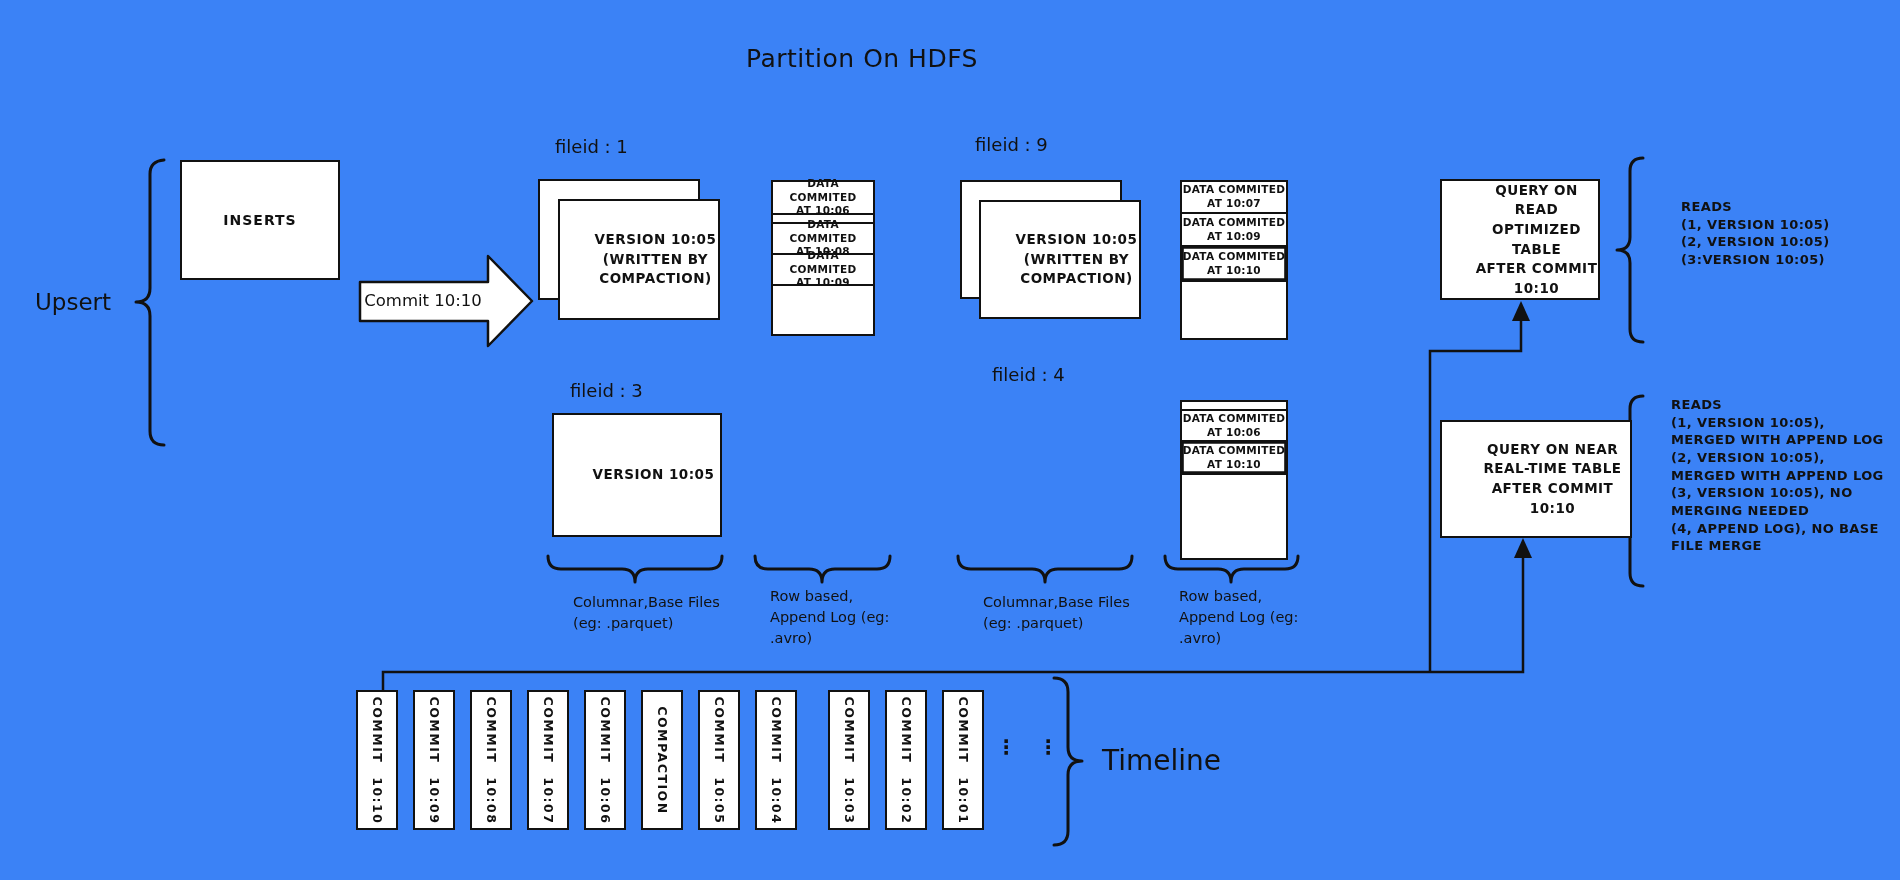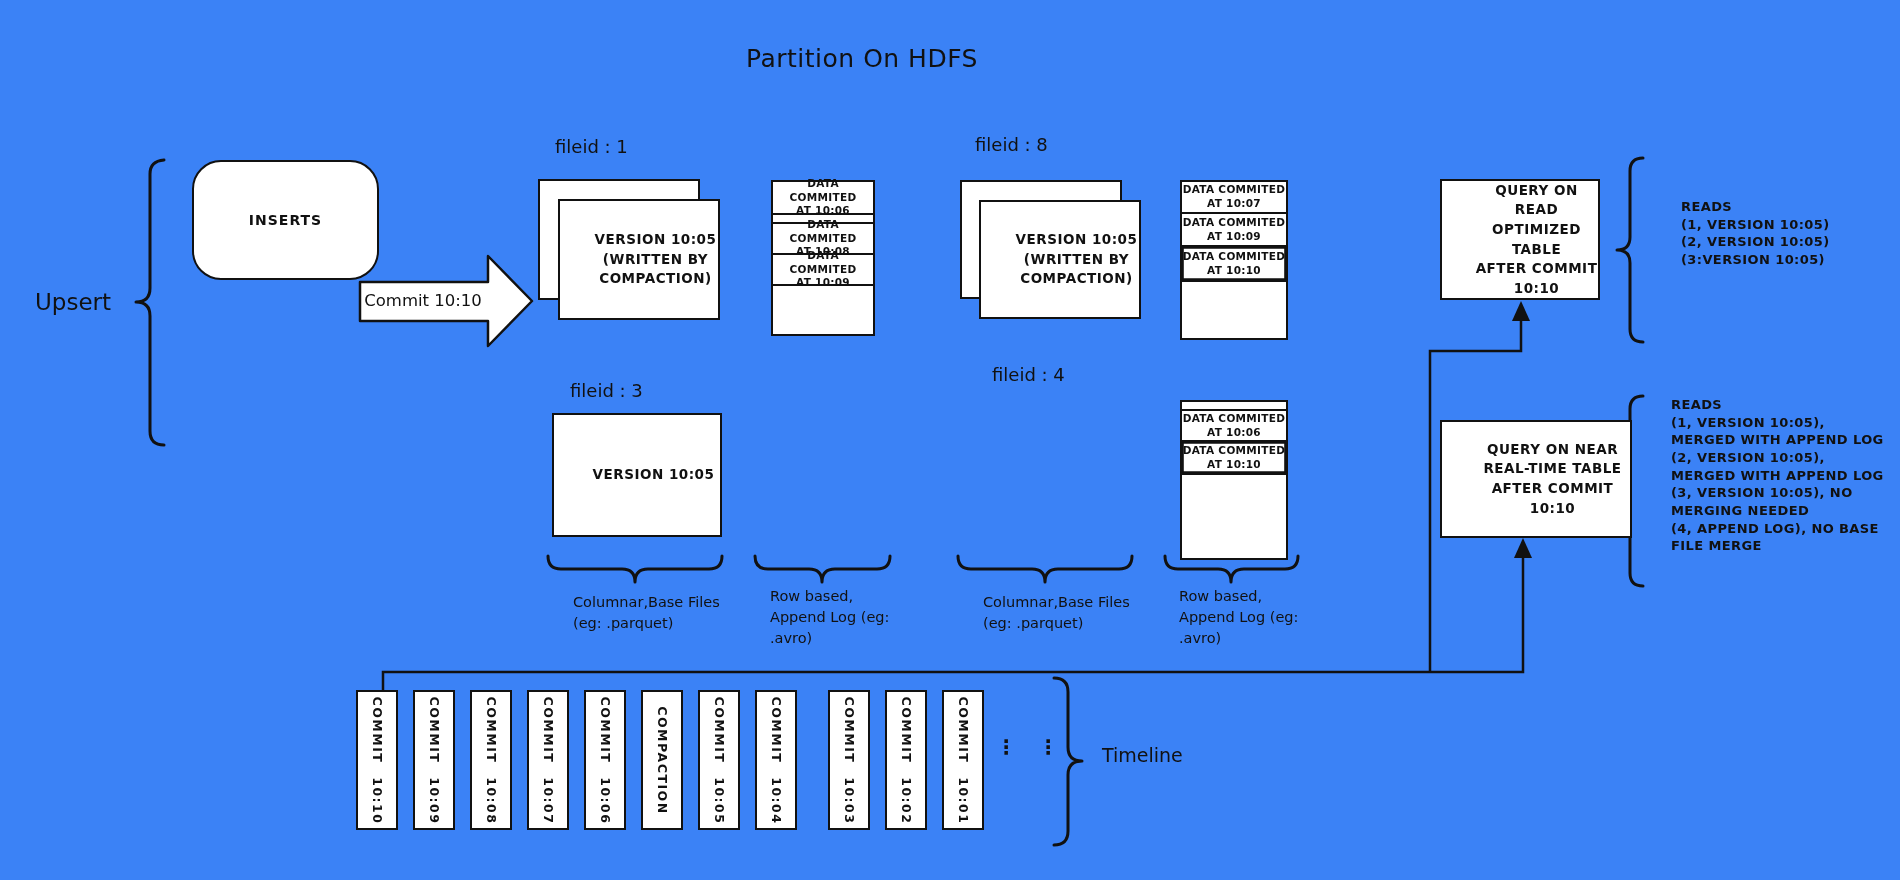--- a/index.html
+++ b/index.html
@@ -54,25 +54,25 @@
     <path d="M 383,690 L 383,672 L 1523,672 L 1523,546" fill="none" stroke="#111" stroke-width="2.5"></path>
     <polygon points="1523,538 1514,558 1532,558" fill="#111"></polygon>
 
     <path d="M 1430,672 L 1430,351 L 1521,351 L 1521,309" fill="none" stroke="#111" stroke-width="2.5"></path>
     <polygon points="1521,301 1512,321 1530,321" fill="#111"></polygon>
   </svg>
 
   <div class="abs title" style="left:662px;top:44px;width:400px;">Partition On HDFS</div>
 
   <div class="abs" style="left:28px;top:289px;width:90px;font-size:23px;text-align:center;">Upsert</div>
-  <div class="abs box bigcaps" style="left:192px;top:160px;width:187px;height:120px;border-radius:29px;">INSERTS</div>
+  <div class="abs box bigcaps" style="left:180px;top:160px;width:160px;height:120px;">INSERTS</div>
   <div class="abs" style="left:362px;top:291px;width:122px;text-align:center;font-size:16.5px;">Commit 10:10</div>
 
   <div class="abs filelabel" style="left:555px;top:136px;">fileid : 1</div>
-  <div class="abs filelabel" style="left:975px;top:134px;">fileid : 8</div>
+  <div class="abs filelabel" style="left:975px;top:134px;">fileid : 9</div>
   <div class="abs filelabel" style="left:570px;top:380px;">fileid : 3</div>
   <div class="abs filelabel" style="left:992px;top:364px;">fileid : 4</div>
 
   <div class="abs box" style="left:538px;top:179px;width:162px;height:121px;"></div>
   <div class="abs box verstext pre" style="left:558px;top:199px;width:162px;height:121px;">VERSION 10:05
 (WRITTEN BY
 COMPACTION)</div>
 
   <div class="abs box" style="left:960px;top:180px;width:162px;height:119px;"></div>
   <div class="abs box verstext pre" style="left:979px;top:200px;width:162px;height:119px;">VERSION 10:05
@@ -175,15 +175,15 @@
   <div class="tbox" style="left:885px;top:690px;">
       <span>COMMIT 10:02</span>
     </div>
   <div class="tbox" style="left:942px;top:690px;">
       <span>COMMIT 10:01</span>
     </div>
 
   <div class="abs ellipsis" style="left:996px;top:742px;">⋮</div>
   <div class="abs ellipsis" style="left:1038px;top:742px;">⋮</div>
 
-  <div class="abs" style="left:1102px;top:744px;font-size:19px;">Timeline</div>
+  <div class="abs" style="left:1102px;top:744px;font-size:28px;">Timeline</div>
 
 </div>
 
 </body></html>

